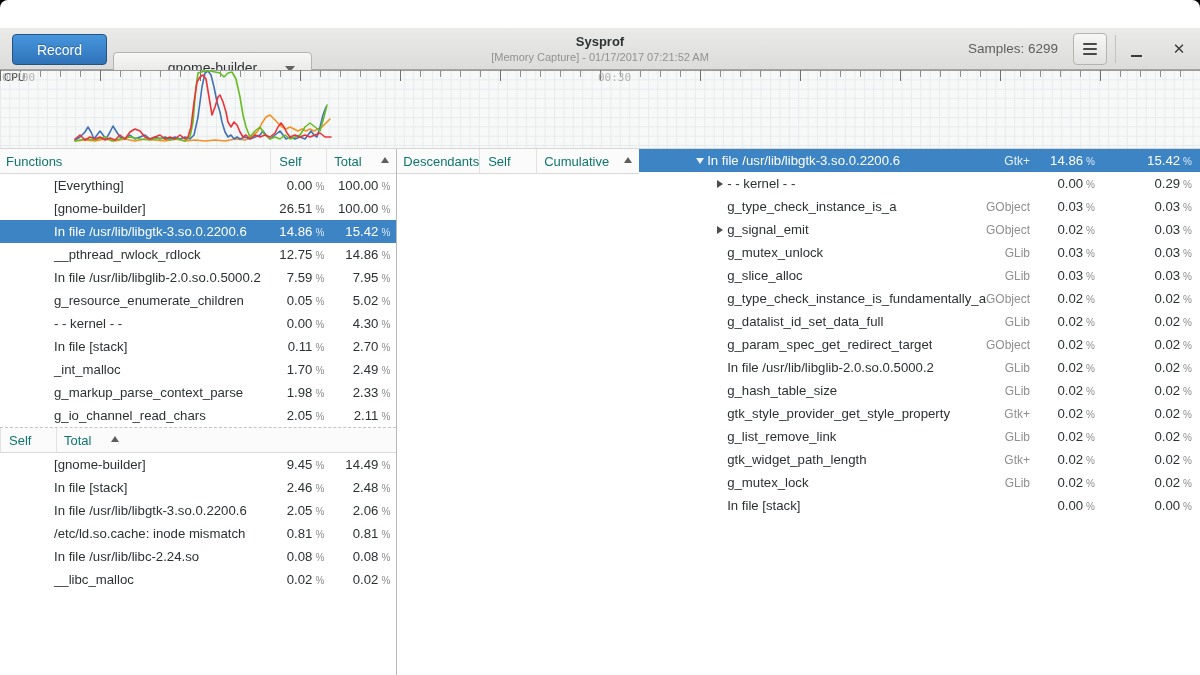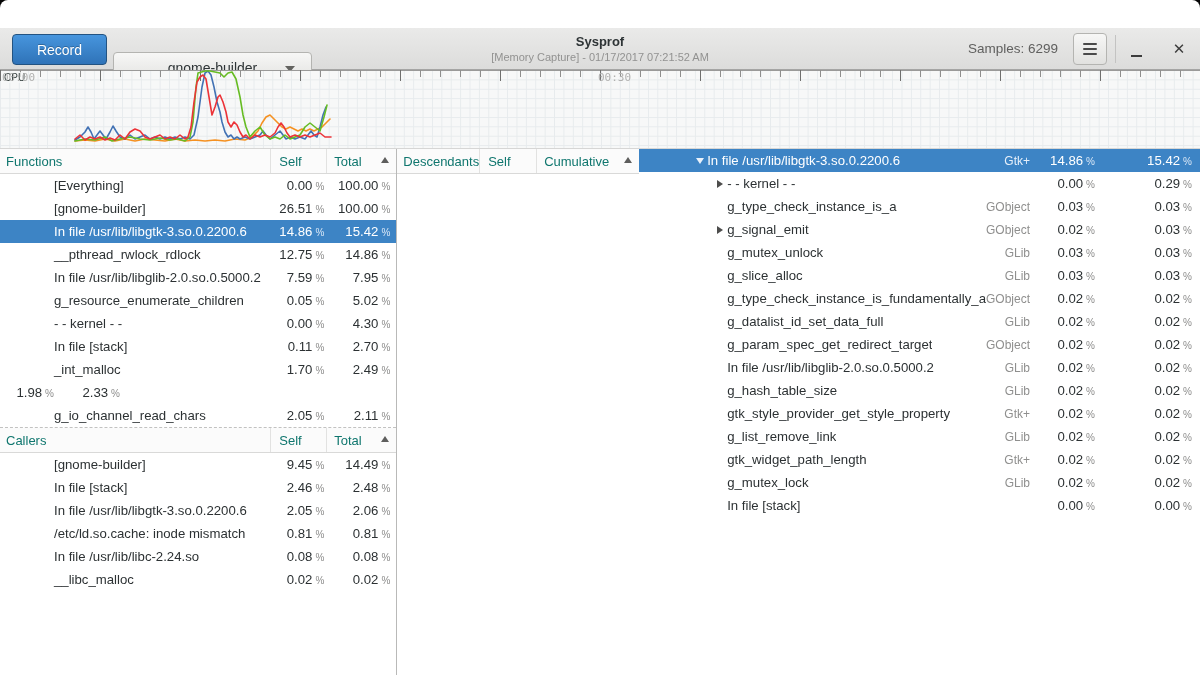--- a/index.html
+++ b/index.html
@@ -219,34 +219,34 @@
             <div class="c-name">In file [stack]</div>
             <div class="c-self-l"><span>0.11</span><span class="pct">%</span></div>
             <div class="c-total-l"><span>2.70</span><span class="pct">%</span></div>
           </div>
           <div class="row">
             <div class="c-name">_int_malloc</div>
             <div class="c-self-l"><span>1.70</span><span class="pct">%</span></div>
             <div class="c-total-l"><span>2.49</span><span class="pct">%</span></div>
           </div>
           <div class="row">
+            <div class="c-name">g_markup_parse_context_parse</div>
             <div class="c-self-l"><span>1.98</span><span class="pct">%</span></div>
             <div class="c-total-l"><span>2.33</span><span class="pct">%</span></div>
           </div>
           <div class="row">
             <div class="c-name">g_io_channel_read_chars</div>
             <div class="c-self-l"><span>2.05</span><span class="pct">%</span></div>
             <div class="c-total-l"><span>2.11</span><span class="pct">%</span></div>
           </div>
         </div>
 
       <div class="scroll-hint"></div>
 
       <div class="t-header">
-        <div class="h-name">Callers</div>
         <div class="h-col h-self-l">Self</div>
         <div class="h-col h-total-l">
           <span>Total</span>
           <span class="sort-arrow"></span>
         </div>
       </div>
       <div id="callers-rows">
           <div class="row">
             <div class="c-name">[gnome-builder]</div>
             <div class="c-self-l"><span>9.45</span><span class="pct">%</span></div>

